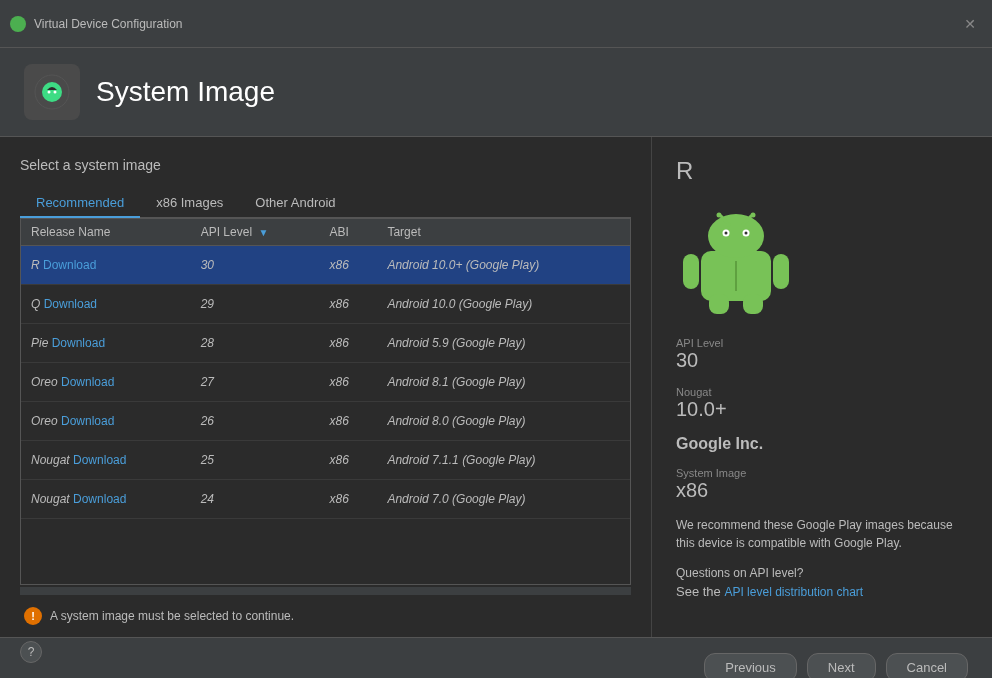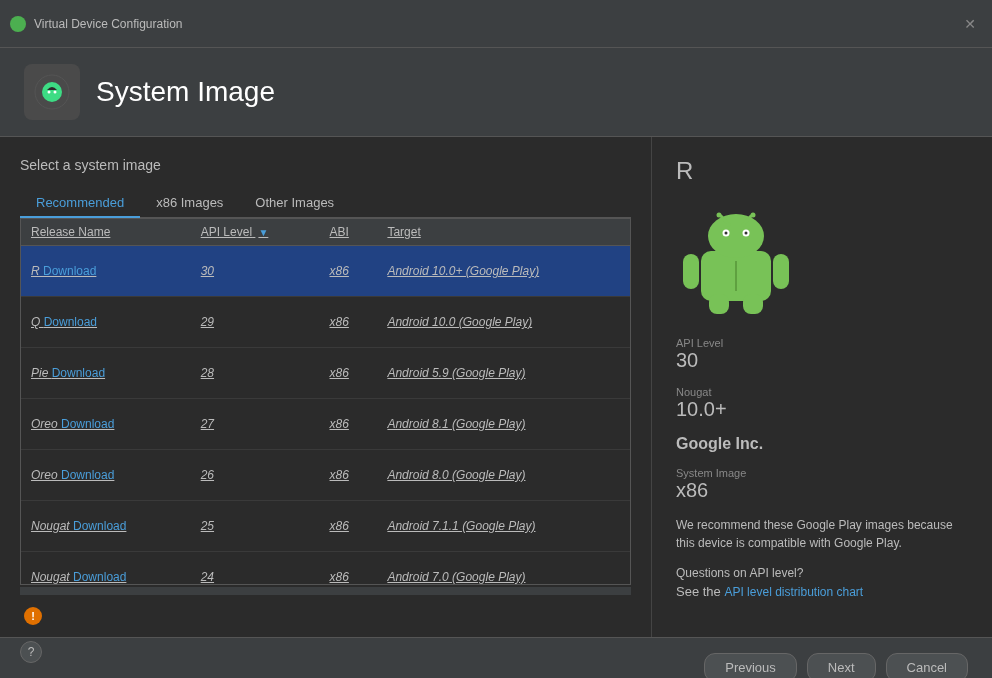--- a/index.html
+++ b/index.html
@@ -110,21 +110,20 @@
     .table-container {
       flex: 1;
       overflow: hidden;
       border: 1px solid #555;
       margin-top: 0;
     }
     table {
       width: 100%;
       border-collapse: collapse;
       font-size: 12px;
-      text-decoration: underline;
     }
     thead tr {
       background: #3c3f41;
       border-bottom: 1px solid #555;
     }
     thead th {
       padding: 6px 10px;
       text-align: left;
       color: #bbbbbb;
       font-weight: 500;
@@ -133,21 +132,21 @@
     thead th .sort-indicator {
       color: #4a9eda;
       margin-left: 3px;
       font-size: 10px;
     }
     tbody tr {
       border-bottom: 1px solid #3a3a3a;
     }
     tbody tr.selected { background: #214283; }
     tbody td {
-      padding: 18px 10px;
+      padding: 12px 10px;
       color: #bbbbbb;
       font-style: italic;
     }
     tbody td.release-name { font-style: normal; color: #bbbbbb; }
     tbody td .download-link {
       color: #4a9eda;
       cursor: pointer;
       text-decoration: none;
     }
     tbody td .release-label {
@@ -306,21 +305,21 @@
 </div>
 
 <div class="content">
 
   <div class="left-panel">
     <div class="section-title">Select a system image</div>
 
     <div class="tabs">
       <div class="tab active">Recommended</div>
       <div class="tab">x86 Images</div>
-      <div class="tab">Other Images</div>
+      <div class="tab">Other Android</div>
     </div>
 
     <div class="table-container">
       <table>
         <thead>
           <tr>
             <th>
               <span>Release Name</span>
             </th>
             <th>
@@ -393,20 +392,21 @@
       <td>Android 7.0 (Google Play)</td>
     </tr>
           </tbody>
       </table>
     </div>
 
     <div class="scrollbar-area"></div>
 
     <div class="warning">
       <div class="warning-icon">!</div>
+      <span>A system image must be selected to continue.</span>
     </div>
   </div>
 
   <div class="right-panel">
     <div class="right-letter">R</div>
 
     <div class="android-robot">
       <svg width="110" height="110" viewBox="0 0 110 110">
 
         <rect x="20" y="45" width="70" height="50" rx="10" fill="#78C257"></rect>

